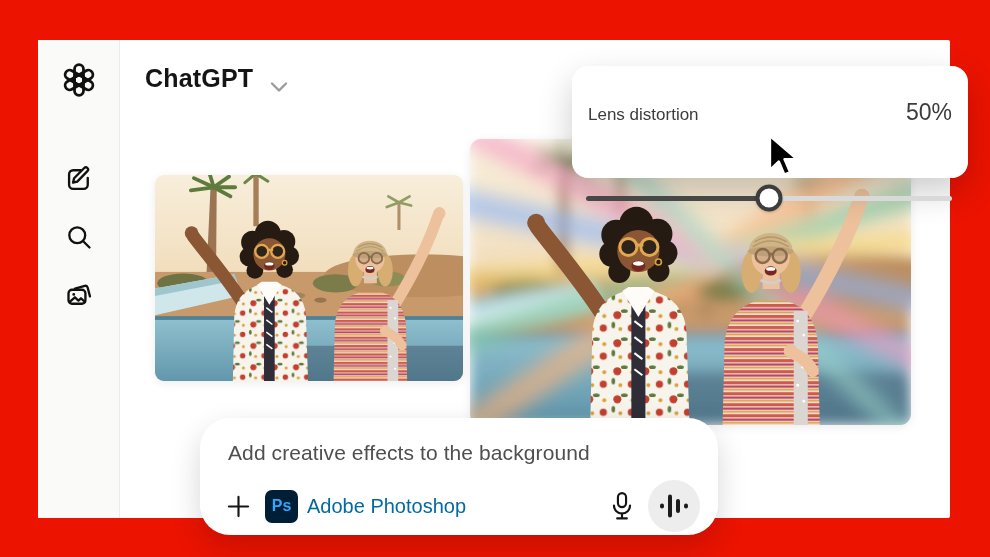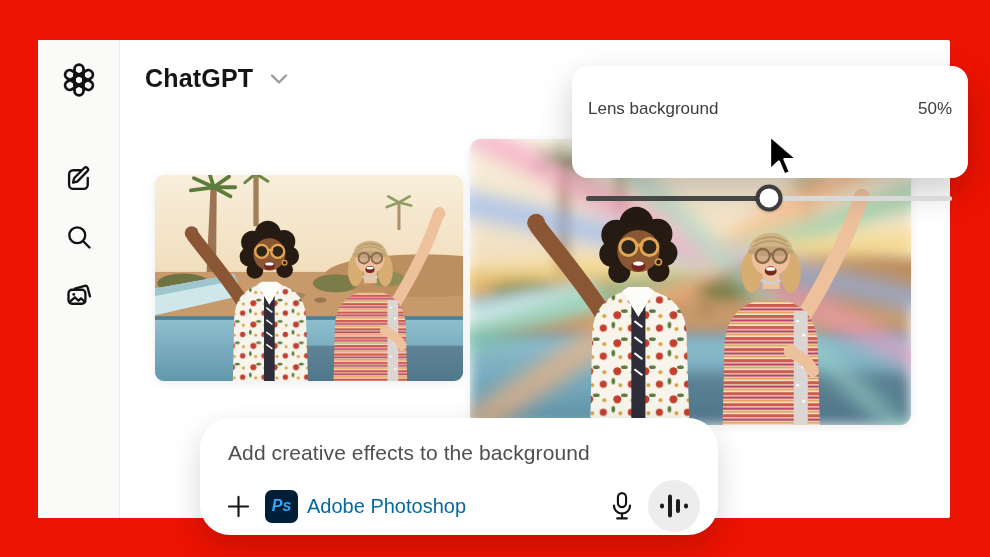--- a/index.html
+++ b/index.html
@@ -17,41 +17,41 @@
   .sidebar{
     position:absolute;left:0;top:0;width:81px;height:100%;
     background:#fafaf8;border-right:1px solid #ececec;
     display:flex;flex-direction:column;align-items:center;
   }
   .side-icon{width:38px;height:38px;display:flex;align-items:center;justify-content:center;cursor:pointer;}
   .side-icon svg{display:block;}
   .logo-slot{margin-top:21px;margin-bottom:41px;}
   .side-icon + .side-icon{margin-top:20px;}
   .appheader{
-    position:absolute;left:107px;top:24px;display:flex;align-items:center;gap:17px;cursor:pointer;
+    position:absolute;left:107px;top:24px;display:flex;align-items:flex-end;gap:17px;cursor:pointer;
   }
   .appheader .title{font-size:25px;font-weight:700;color:#151515;letter-spacing:.2px;}
   
   .photo{position:absolute;overflow:hidden;box-shadow:0 2px 10px rgba(0,0,0,.08);}
   .photo svg{display:block;width:100%;height:100%;}
   .photo-original{left:117px;top:135px;width:308px;height:206px;border-radius:9px;}
   .photo-edited{left:432px;top:99px;width:441px;height:286px;border-radius:11px;}
   
   .lens-panel{
     position:absolute;left:572px;top:66px;width:396px;height:112px;
     background:#ffffff;border-radius:16px;
     box-shadow:0 14px 34px rgba(0,0,0,.20);
     z-index:10;
   }
   .lens-row{
     position:absolute;left:16px;right:16px;top:33px;
     display:flex;justify-content:space-between;align-items:baseline;
   }
   .lens-label{font-size:17px;color:#3c3c3c;}
-  .lens-value{font-size:17px;color:#3c3c3c;margin-left:12px;}
+  .lens-value{font-size:23px;color:#3c3c3c;margin-left:12px;}
   .slider{position:absolute;left:14px;right:16px;top:130px;height:5px;}
   .slider-track{position:absolute;left:0;right:0;top:0;height:5px;border-radius:3px;background:#d9d9d9;}
   .slider-fill{position:absolute;left:0;top:0;height:5px;border-radius:3px;background:#474747;width:50%;}
   .slider-thumb{
     position:absolute;top:2px;left:50%;width:27px;height:27px;border-radius:50%;
     background:#ffffff;border:4px solid #3d3d3d;box-sizing:border-box;
     transform:translate(-50%,-50%);
     box-shadow:0 1px 3px rgba(0,0,0,.2);
     cursor:pointer;
   }
@@ -68,21 +68,21 @@
     position:absolute;left:28px;top:23px;font-size:21px;color:#4f4f4f;letter-spacing:.1px;
   }
   .composer .row{
     position:absolute;left:22px;right:18px;top:66px;height:44px;
     display:flex;align-items:center;
   }
   .plus-btn{width:32px;height:32px;display:flex;align-items:center;justify-content:center;cursor:pointer;}
   .ps-badge{
     margin-left:11px;width:33px;height:33px;border-radius:7px;background:#001e36;
     color:#31a8ff;font-size:16px;font-weight:700;
-    display:flex;align-items:center;justify-content:center;cursor:pointer;font-style:italic;
+    display:flex;align-items:center;justify-content:center;cursor:pointer;
   }
   .app-name{margin-left:9px;font-size:20px;color:#0369a1;cursor:pointer;}
   .row-spacer{flex:1;}
   .mic-btn{width:34px;height:34px;display:flex;align-items:center;justify-content:center;cursor:pointer;}
   .voice-btn{
     margin-left:9px;width:52px;height:52px;border-radius:50%;background:#ededed;
     display:flex;align-items:center;justify-content:center;cursor:pointer;
   }
 </style>
 </head>
@@ -305,21 +305,21 @@
       <svg viewBox="0 0 440 286" preserveAspectRatio="xMidYMid slice">
         <use href="#scene-bg" filter="url(#bgblur)"></use>
         <use href="#streaks"></use>
         <use href="#scene-people"></use>
       </svg>
     </div>
   </div>
 
   <div class="lens-panel">
     <div class="lens-row">
-      <span class="lens-label">Lens background</span>
+      <span class="lens-label">Lens distortion</span>
       <span class="lens-value">50%</span>
     </div>
     <div class="slider">
       <div class="slider-track"></div>
       <div class="slider-fill" style="width: 50%;"></div>
       <div class="slider-thumb" style="left: 50%;"></div>
     </div>
   </div>
 
   <svg class="cursor" width="40" height="46" viewBox="0 0 24 28">

